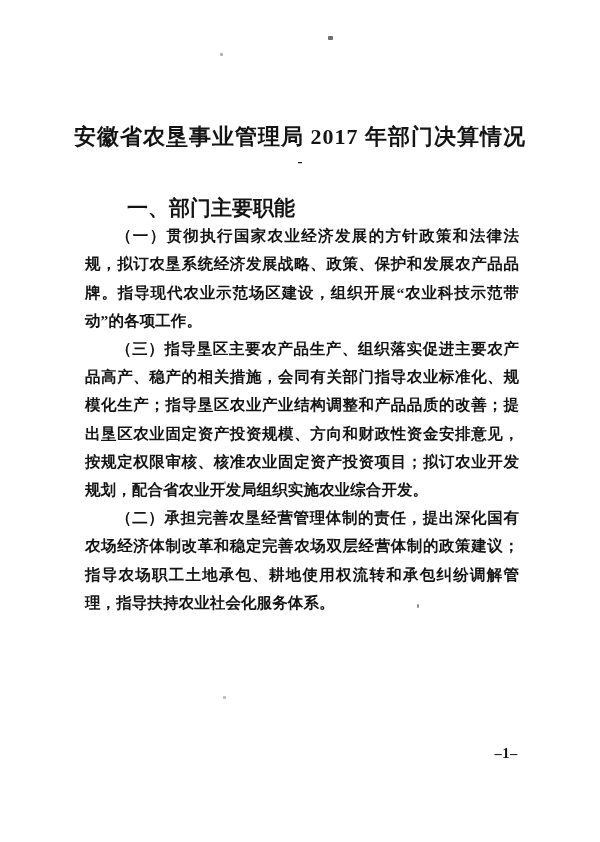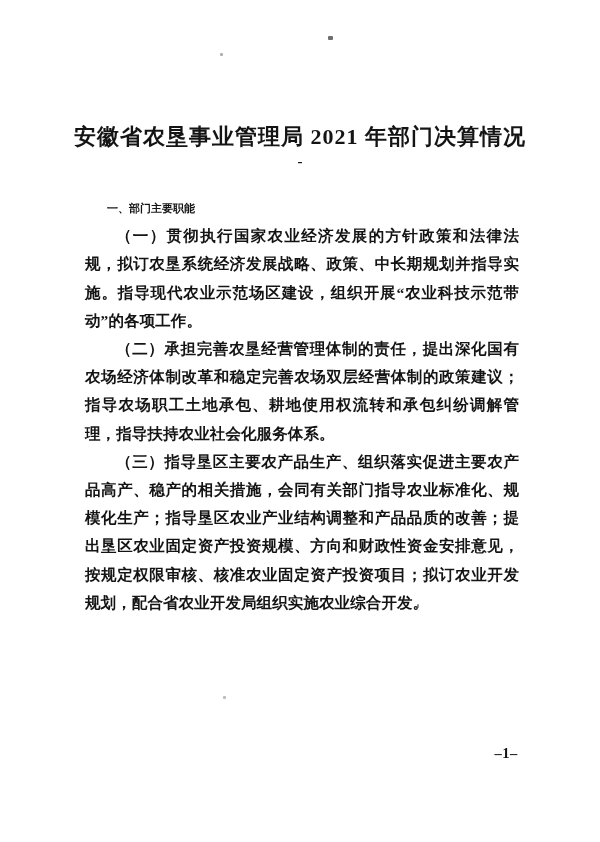--- a/index.html
+++ b/index.html
@@ -42,21 +42,21 @@
     top: 194px;
     left: 85px;
     width: 434px;
     font-size: 15.5px;
     line-height: 28.2px;
     font-weight: bold;
     text-align: justify;
   }
   .section-heading {
     margin: 0;
-    font-size: 11px;
+    font-size: 21px;
     font-weight: bold;
     text-indent: 2em;
   }
   .para {
     margin: 0;
     text-indent: 2em;
     letter-spacing: 0.1px;
   }
   .page-number {
     position: absolute;
@@ -83,26 +83,26 @@
 <body>
 
 <div class="page">
 
   <div class="speck s1"></div>
   <div class="speck s2"></div>
   <div class="speck s3"></div>
   <div class="speck s4"></div>
   <div class="speck s5"></div>
 
-  <h1 class="doc-title">安徽省农垦事业管理局 2021 年部门决算情况</h1>
+  <h1 class="doc-title">安徽省农垦事业管理局 2017 年部门决算情况</h1>
 
   <div class="title-dash">-</div>
 
   <div class="doc-body">
     <h2 class="section-heading">一、部门主要职能</h2>
-    <p class="para">（一）贯彻执行国家农业经济发展的方针政策和法律法规，拟订农垦系统经济发展战略、政策、中长期规划并指导实施。指导现代农业示范场区建设，组织开展“农业科技示范带动”的各项工作。</p>
+    <p class="para">（一）贯彻执行国家农业经济发展的方针政策和法律法规，拟订农垦系统经济发展战略、政策、保护和发展农产品品牌。指导现代农业示范场区建设，组织开展“农业科技示范带动”的各项工作。</p>
+    <p class="para">（三）指导垦区主要农产品生产、组织落实促进主要农产品高产、稳产的相关措施，会同有关部门指导农业标准化、规模化生产；指导垦区农业产业结构调整和产品品质的改善；提出垦区农业固定资产投资规模、方向和财政性资金安排意见，按规定权限审核、核准农业固定资产投资项目；拟订农业开发规划，配合省农业开发局组织实施农业综合开发。</p>
     <p class="para">（二）承担完善农垦经营管理体制的责任，提出深化国有农场经济体制改革和稳定完善农场双层经营体制的政策建议；指导农场职工土地承包、耕地使用权流转和承包纠纷调解管理，指导扶持农业社会化服务体系。</p>
-    <p class="para">（三）指导垦区主要农产品生产、组织落实促进主要农产品高产、稳产的相关措施，会同有关部门指导农业标准化、规模化生产；指导垦区农业产业结构调整和产品品质的改善；提出垦区农业固定资产投资规模、方向和财政性资金安排意见，按规定权限审核、核准农业固定资产投资项目；拟订农业开发规划，配合省农业开发局组织实施农业综合开发。</p>
   </div>
 
   <div class="page-number">–1–</div>
 
 </div>
 
 </body></html>

